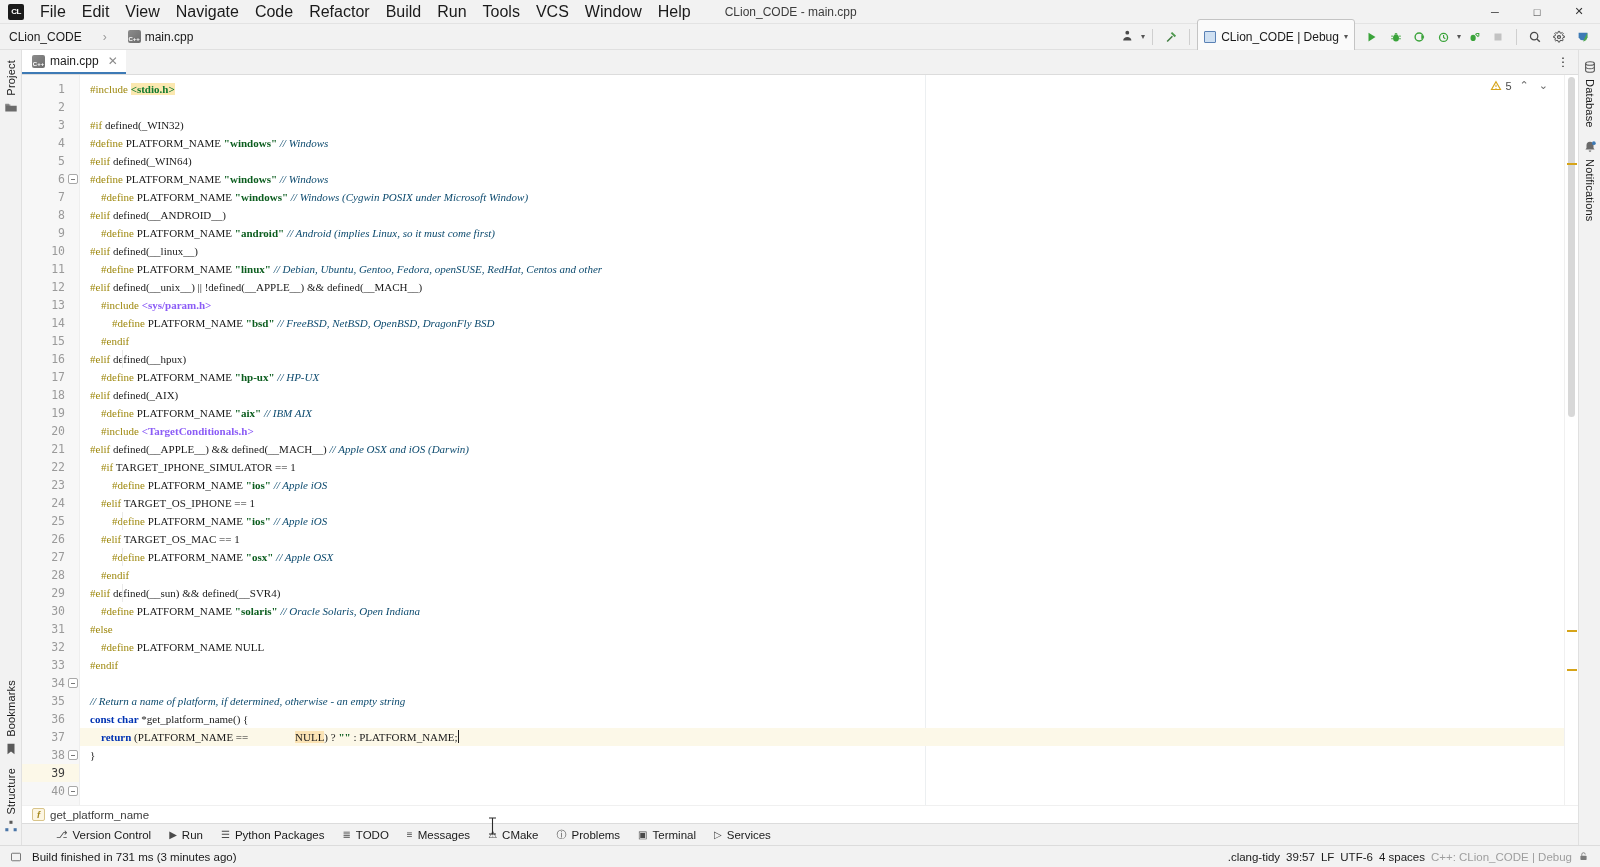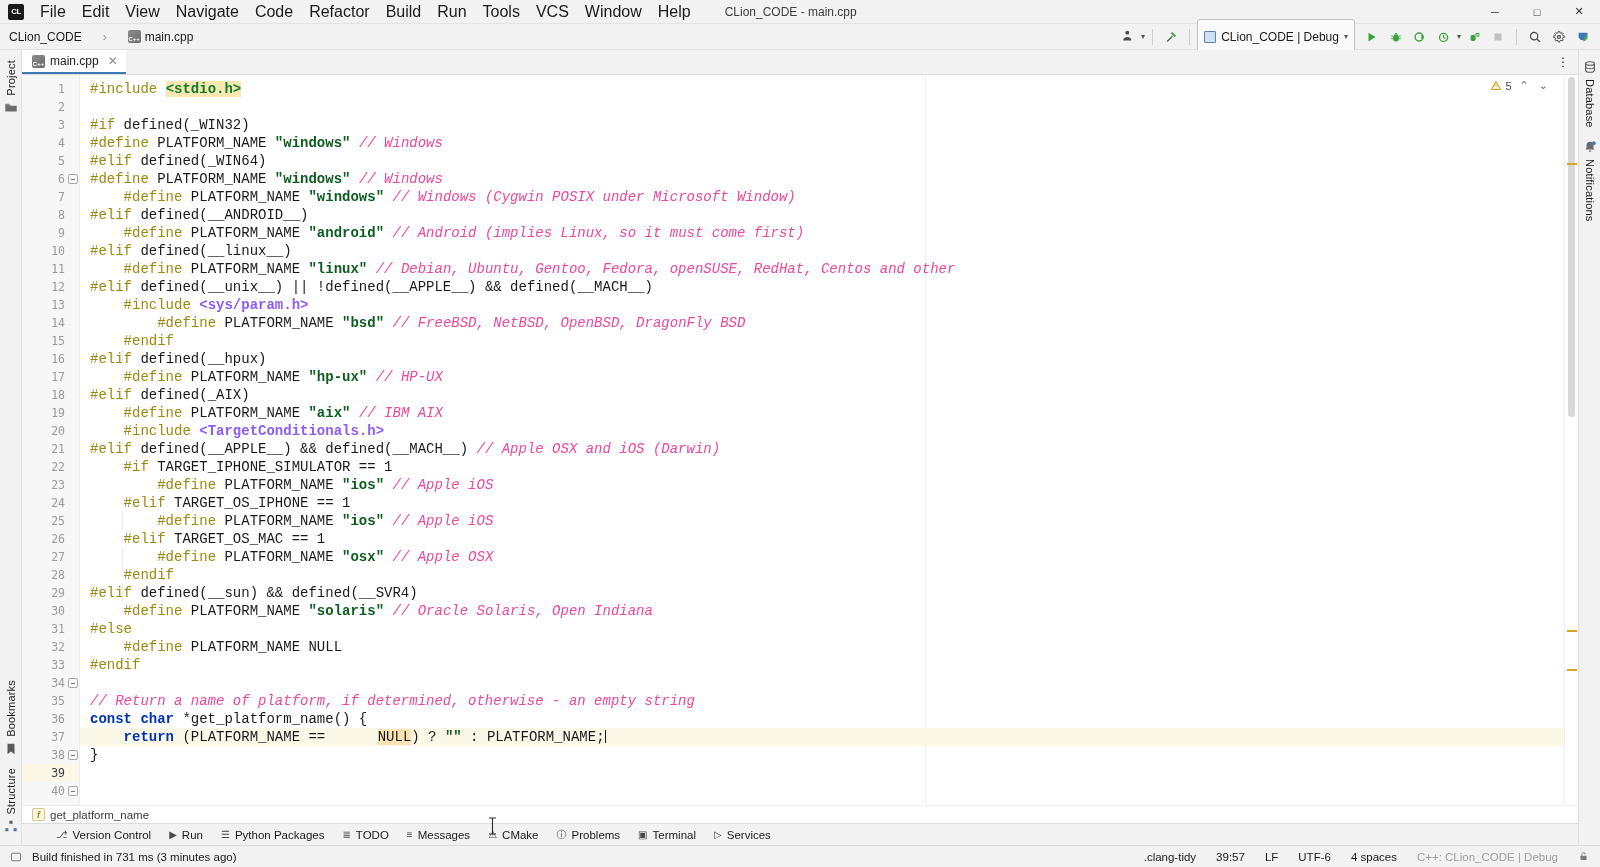--- a/index.html
+++ b/index.html
@@ -123,42 +123,42 @@
     position: absolute; right: 1px; top: 4px; width: 10px; height: 10px;
     border: 1px solid #a8a8a8; border-radius: 2px; background: #fff;
   }
   .fold::before {
     content: ''; position: absolute; left: 2px; top: 3.5px;
     width: 4px; height: 1px; background: #777;
   }
 
   .code {
     flex: 1 1 auto; position: relative; overflow: hidden;
-    font-family: Liberation Mono, monospace; font-size: 14px;
+    font-family: Liberation Serif, serif; font-size: 11px;
     padding-top: 5px; background: #fff;
   }
   .cl {
     height: 18px; line-height: 18px; white-space: pre;
     padding-left: 10px; position: relative;
   }
   .cl.cur { background: #fcf8e8; }
   .vguide {
     position: absolute; left: 845px; top: 0; bottom: 0;
     width: 1px; background: #eceff1;
   }
   .indentguide {
     position: absolute; width: 1px; background: #eaeaea;
   }
 
   
   .t-dir   { color: #9e880d; }            
   .t-hdr   { color: #8b5cf6; font-weight: bold; }  
   .t-hdr-hl{ color: #117a2e; font-weight: bold; background: #fbe8b0; }
   .t-str   { color: #0b5d1e; font-weight: bold; }
-  .t-cmt   { color: #ec4899; font-style: italic; }
+  .t-cmt   { color: #0c4a6e; font-style: italic; }
   .t-kw    { color: #0033b3; font-weight: bold; }
   .t-plain { color: #1a1a1a; }
   .t-hl    { background: #fbe3b4; margin-left: 44px; }
 
   .inspect-widget {
     position: absolute; top: 4px; right: 28px;
     display: flex; align-items: center; gap: 6px; z-index: 5;
   }
   .warn-tri { display: flex; align-items: center; gap: 3px; font-size: 11px; color: #4a4a4a; }
   .chev { color: #6a6a6a; font-size: 11px; padding: 0 2px; }
@@ -194,21 +194,21 @@
     display: flex; align-items: center; gap: 5px;
     padding: 2px 8px; font-size: 11.5px; color: #1a1a1a; border-radius: 3px;
   }
 
   
   .statusbar {
     height: 22px; flex: 0 0 22px; display: flex; align-items: center;
     background: #f2f2f2; border-top: 1px solid #dcdcdc;
     padding: 0 8px 0 10px; font-size: 11.5px; color: #1a1a1a; gap: 7px;
   }
-  .status-right { margin-left: auto; display: flex; align-items: center; gap: 14px; }
+  .status-right { margin-left: auto; display: flex; align-items: center; }
   .it { padding: 2px 3px; border-radius: 2px; }
   .dim { color: #9e9e9e; }
 
   .cursor-caret {
     display: inline-block; width: 1px; height: 13px;
     background: #1a1a1a; vertical-align: -2px;
   }
   .mouse-ibeam {
     position: absolute; left: 466px; top: 742px; width: 9px; height: 18px; z-index: 6;
   }

